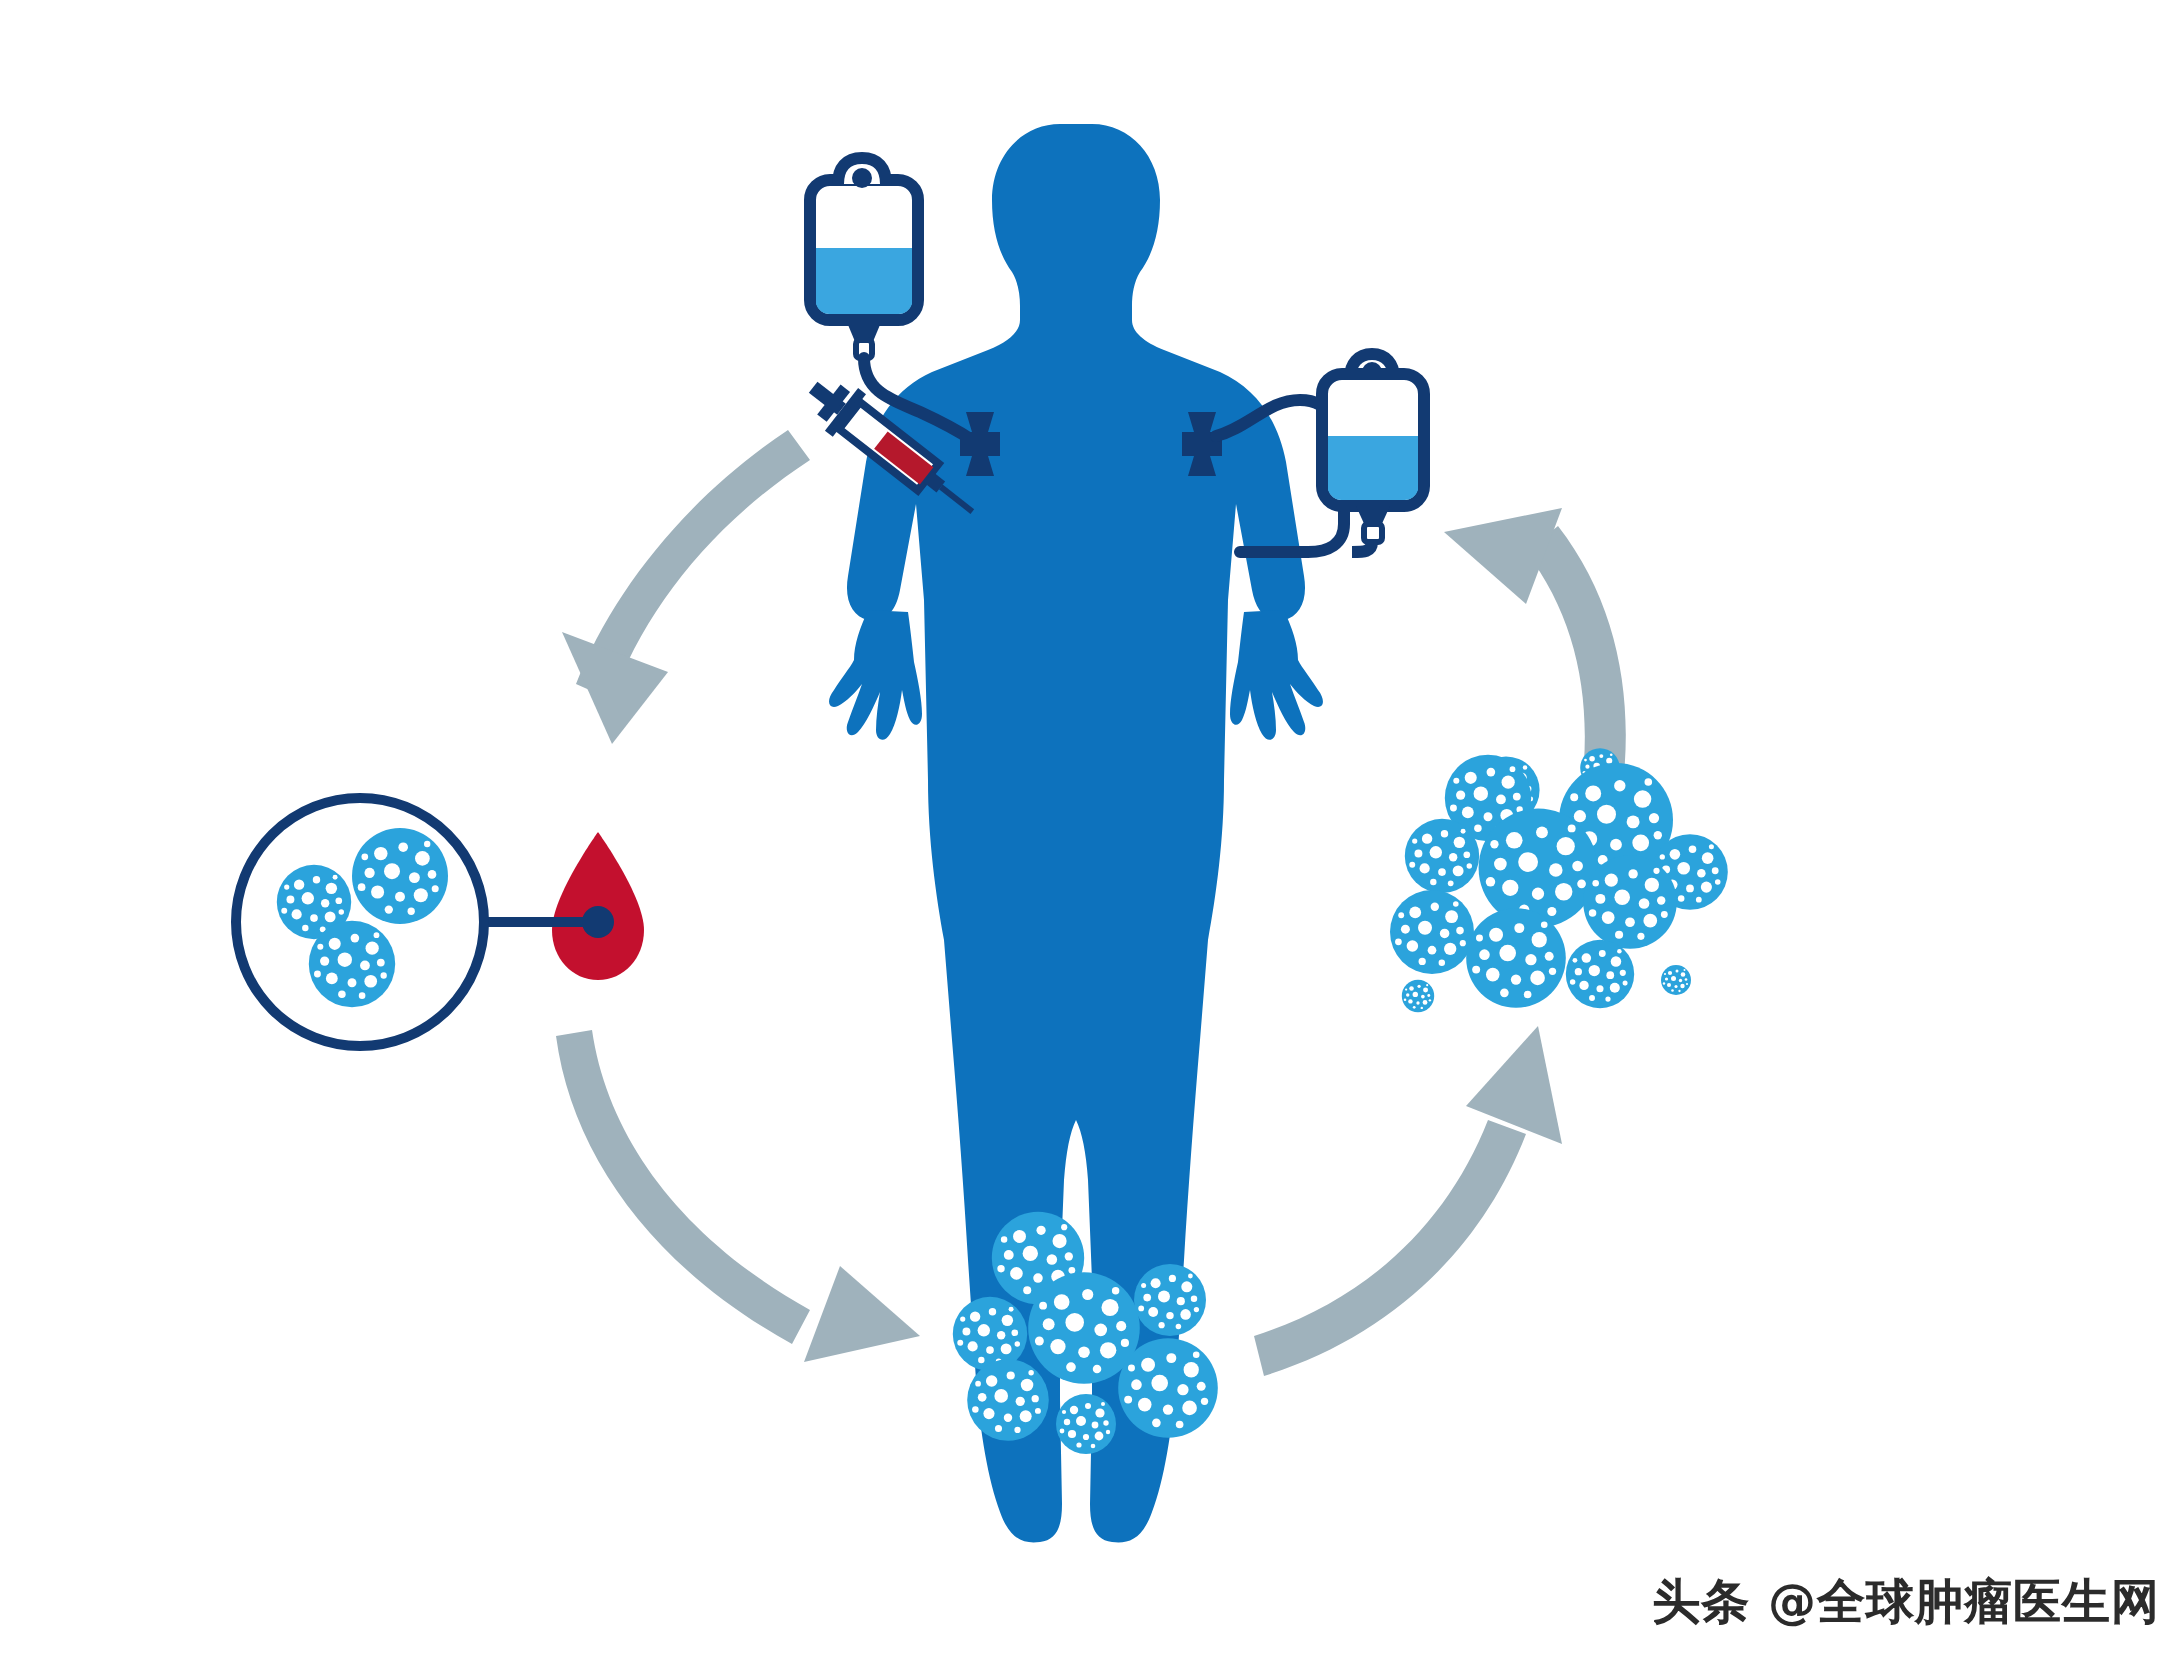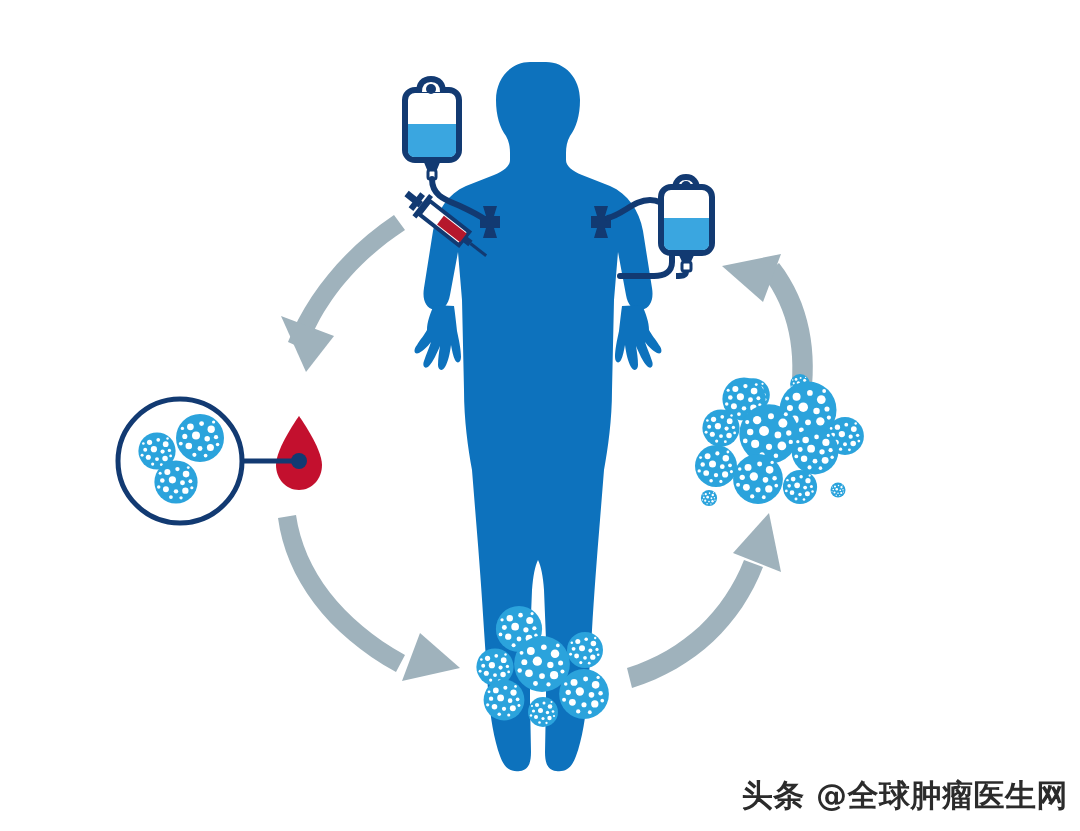--- a/index.html
+++ b/index.html
@@ -16,24 +16,24 @@
   }
   #scene {
     position: absolute;
     left: 0;
     top: 0;
     width: 1080px;
     height: 831px;
   }
   .watermark {
     position: absolute;
-    right: 12px;
+    right: 0;
     bottom: 14px;
     font-family: "DejaVu Sans", sans-serif;
-    font-size: 31px;
+    font-size: 24px;
     font-weight: 700;
     color: #2b2b2b;
     letter-spacing: 0.5px;
     white-space: nowrap;
     user-select: none;
   }
 </style>
 </head>
 <body>
 

